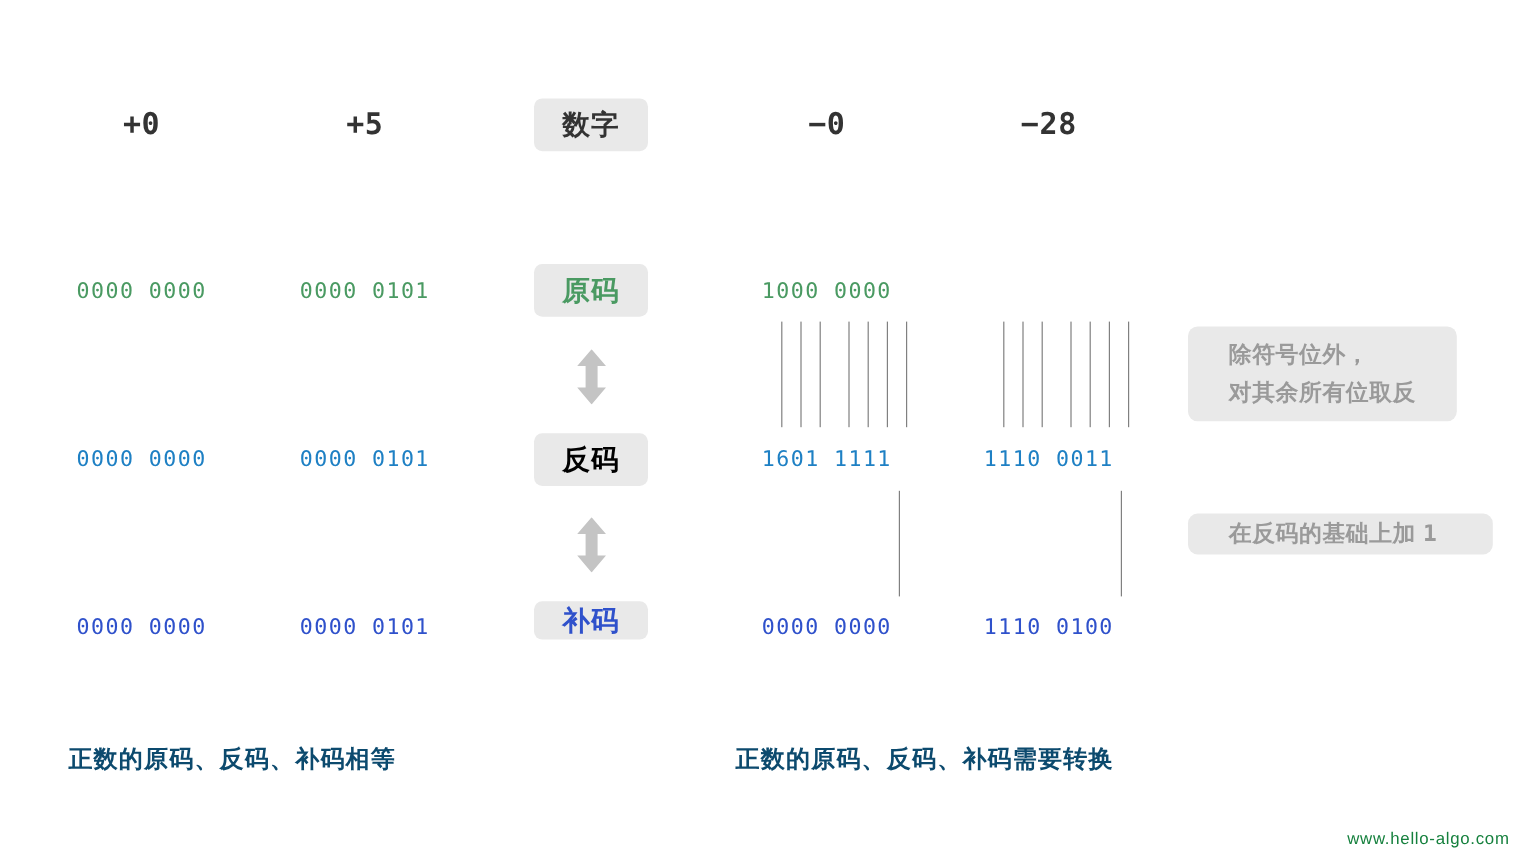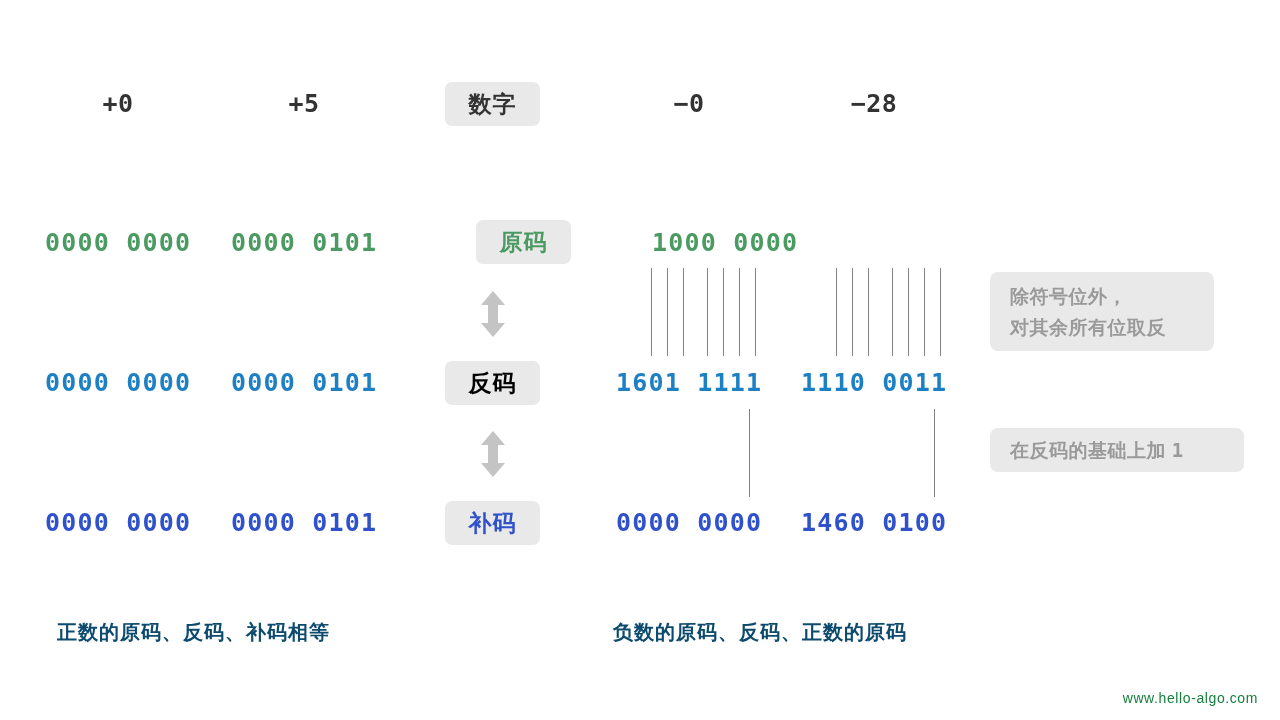--- a/index.html
+++ b/index.html
@@ -33,42 +33,42 @@
     font-family: "DejaVu Sans Mono", "Liberation Mono", monospace;
     font-size: 25px;
     font-weight: bold;
     color: #333333;
     letter-spacing: 0.5px;
   }
 
   
   .bits {
     font-family: "DejaVu Sans Mono", "Liberation Mono", monospace;
-    font-size: 25px;
-    font-weight: bold;
+    font-size: 18px;
+    font-weight: normal;
     letter-spacing: 1.2px;
   }
   .bits.green   { color: #4a9a62; }
   .bits.blue    { color: #1e80c4; }
   .bits.indigo  { color: #2f51cb; }
 
   
   .badge {
     position: absolute;
     display: flex;
     align-items: center;
     justify-content: center;
     background: #e9e9e9;
     border-radius: 7px;
     font-size: 23px;
     font-weight: bold;
     letter-spacing: 1px;
   }
   .badge.dark   { color: #333333; }
-  .badge.green  { color: #4a9a62; margin-left: 31px; }
+  .badge.green  { color: #4a9a62; }
   .badge.blue   { color: #000000; }
   .badge.indigo { color: #2f51cb; }
 
   
   .dbl-arrow {
     position: absolute;
     width: 30px;
     height: 46px;
   }
   .dbl-arrow svg { display: block; }
@@ -85,21 +85,21 @@
     position: absolute;
     background: #e9e9e9;
     border-radius: 8px;
     color: #9a9a9a;
     font-size: 19px;
     font-weight: bold;
     display: flex;
     flex-direction: column;
     justify-content: center;
     box-sizing: border-box;
-    padding: 0 20px;
+    padding: 0 34px;
     letter-spacing: 0.5px;
   }
   .note .line { line-height: 31px; white-space: pre; }
   .note .mono-one {
     font-family: "DejaVu Sans Mono", "Liberation Mono", monospace;
   }
 
   
   .caption {
     position: absolute;
@@ -136,42 +136,42 @@
   <div class="cell num-label" style="left:625px; top:82px; width:128px; height:42px;">−0</div>
 
   <div class="cell num-label" style="left:810px; top:82px; width:128px; height:42px;">−28</div>
 
   <div class="cell bits green" style="left:54px; top:222px; width:128px; height:40px;">0000 0000</div>
 
   <div class="cell bits green" style="left:240px; top:222px; width:128px; height:40px;">0000 0101</div>
 
   <div class="badge green" style="left:445px; top:220px; width:95px; height:44px;">原码</div>
 
-  <div class="cell bits green" style="left:625px; top:222px; width:128px; height:40px;margin-left:36px;">1000 0000</div>
+  <div class="cell bits green" style="left:625px; top:222px; width:128px; height:40px;">1000 0000</div>
 
 
   <div class="cell bits blue" style="left:54px; top:362px; width:128px; height:40px;">0000 0000</div>
 
   <div class="cell bits blue" style="left:240px; top:362px; width:128px; height:40px;">0000 0101</div>
 
   <div class="badge blue" style="left:445px; top:361px; width:95px; height:44px;">反码</div>
 
   <div class="cell bits blue" style="left:625px; top:362px; width:128px; height:40px;">1601 1111</div>
 
   <div class="cell bits blue" style="left:810px; top:362px; width:128px; height:40px;text-align:center;">1110 0011</div>
 
   <div class="cell bits indigo" style="left:54px; top:502px; width:128px; height:40px;">0000 0000</div>
 
   <div class="cell bits indigo" style="left:240px; top:502px; width:128px; height:40px;">0000 0101</div>
 
-  <div class="badge indigo" style="left:445px; top:501px; width:95px; height:44px;">补码</div>
+  <div class="badge indigo" style="left:445px; top:501px; width:95px; height:32px;">补码</div>
 
   <div class="cell bits indigo" style="left:625px; top:502px; width:128px; height:40px;">0000 0000</div>
 
-  <div class="cell bits indigo" style="left:810px; top:502px; width:128px; height:40px;">1460 0100</div>
+  <div class="cell bits indigo" style="left:810px; top:502px; width:128px; height:40px;">1110 0100</div>
 
   <div class="dbl-arrow" style="left:478px; top:291px;">
     <svg width="30" height="46" viewBox="0 0 30 46">
       <polygon points="15,0 27,14 20,14 20,32 27,32 15,46 3,32 10,32 10,14 3,14" fill="#c4c4c4"></polygon>
     </svg>
   </div>
 
   <div class="dbl-arrow" style="left:478px; top:431px;">
     <svg width="30" height="46" viewBox="0 0 30 46">
       <polygon points="15,0 27,14 20,14 20,32 27,32 15,46 3,32 10,32 10,14 3,14" fill="#c4c4c4"></polygon>
@@ -195,23 +195,23 @@
   <div class="conn" style="left:940px; top:268px; height:88px;"></div>
 
   <div class="conn" style="left:749px; top:409px; height:88px;"></div>
   <div class="conn" style="left:934px; top:409px; height:88px;"></div>
 
   <div class="note" style="left:990px; top:272px; width:224px; height:79px;">
     <span class="line">除符号位外，</span>
     <span class="line">对其余所有位取反</span>
   </div>
 
-  <div class="note" style="left:990px; top:428px; width:254px; height:44px;">
+  <div class="note" style="left:990px; top:428px; width:254px; height:34px;">
     <span class="line"><span>在反码的基础上加 </span><span class="mono-one">1</span></span>
   </div>
 
   <div class="caption" style="left:57px; top:619px;">正数的原码、反码、补码相等</div>
 
-  <div class="caption" style="left:613px; top:619px;">负数的原码、反码、正数的原码</div>
+  <div class="caption" style="left:613px; top:619px;">正数的原码、反码、补码需要转换</div>
 
   <div class="watermark">www.hello-algo.com</div>
 
 </div>
 
 </body></html>

